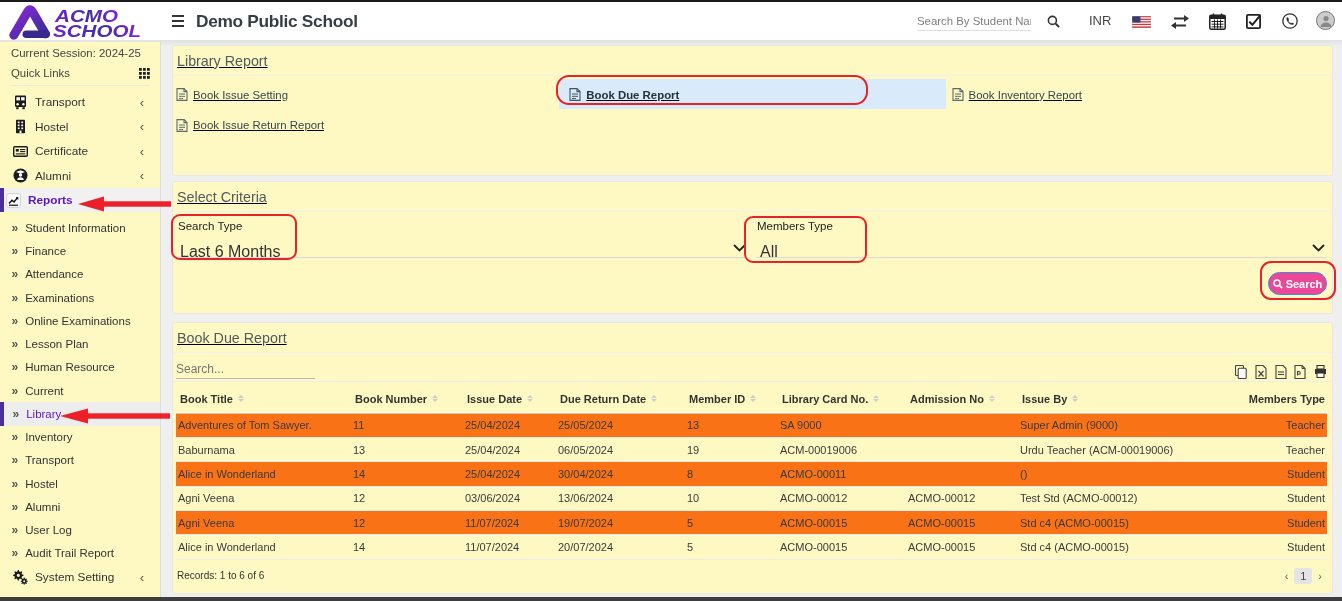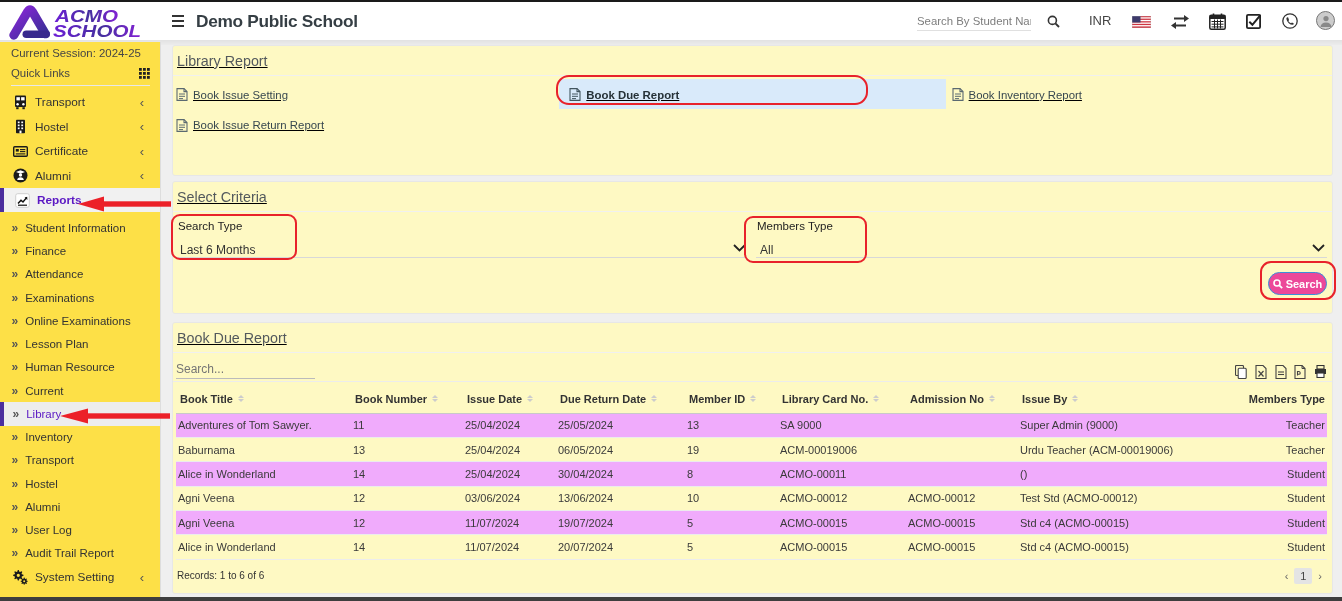--- a/index.html
+++ b/index.html
@@ -11,60 +11,60 @@
 .hdrshadow { position:absolute; left:0; top:40px; width:1342px; height:5px; background:linear-gradient(#e2e2e2,#ececec); }
 .logo { position:absolute; left:0; top:2px; width:160px; height:36px; }
 .hamb { position:absolute; left:172px; top:13px; width:12px; height:12px; }
 .hamb div { height:2px; background:#333; margin-bottom:3px; }
 .title { position:absolute; left:196px; top:8.5px; font-size:17.3px; font-weight:bold; color:#353e44; letter-spacing:-0.3px; }
 .hsearch { position:absolute; left:917px; top:9px; width:114px; height:20px; border-bottom:1px solid #e0e0e0; font-size:11.4px; color:#7d7d7d; padding-top:4px; white-space:nowrap; overflow:hidden; }
 .hicon { position:absolute; top:10px; }
 .inr { position:absolute; left:1089px; top:11px; font-size:13px; color:#444; }
 .avatar { position:absolute; left:1316px; top:9px; width:19px; height:19px; border-radius:50%; border:1.5px solid #777; background:#ccc; overflow:hidden; }
 
-.sidebar { position:absolute; left:0; top:42px; width:161px; height:555px; background:#fde047; border-right:1px solid #ddd; }
+.sidebar { position:absolute; left:0; top:42px; width:161px; height:555px; background:#fef9c3; border-right:1px solid #ddd; }
 .sess { padding:5px 10px 0 11px; font-size:11.4px; color:#454545; }
 .sess .r1 { margin-bottom:8px; }
 .sess .r2 { display:flex; justify-content:space-between; align-items:center; padding-bottom:6px; border-bottom:1px solid #e8e8e8; }
 .menu { position:absolute; left:0; top:47.75px; width:160px; }
 .mi { height:24.5px; display:flex; align-items:center; padding-left:13px; font-size:11.8px; color:#333; position:relative; }
 .mi .ic { width:15px; height:15px; margin-right:7px; flex:0 0 15px; }
 .mi .chev { position:absolute; right:16px; color:#555; font-size:13px; }
-.mi.active { background:#f1f1f1; border-left:4.5px solid #4b2e9e; padding-left:11px; color:#5b18c4; font-weight:bold; }
+.mi.active { background:#f1f1f1; border-left:4.5px solid #4b2e9e; padding-left:2px; color:#5b18c4; font-weight:bold; }
 .si { height:23.25px; display:flex; align-items:center; padding-left:11.5px; font-size:11.5px; color:#333; }
 .si .gg { color:#555; font-size:12px; margin-right:7px; font-weight:bold; }
 .si.active { background:#ededed; border-left:4.5px solid #4b2e9e; padding-left:8.5px; color:#5b18c4; }
 .si.active span.txt { font-weight:normal; }
 
 .card { position:absolute; background:#fef9c3; border:1px solid #e7e7e7; border-radius:3px;text-decoration:underline; }
 .c1 { left:172px; top:45px; width:1161px; height:131px; }
 .c2 { left:172px; top:181px; width:1161px; height:133px; }
 .c3 { left:172px; top:322px; width:1161px; height:272px; }
 .chead { height:30px; line-height:30px; padding-left:4px; font-size:14.3px; color:#53595d; border-bottom:1px solid #f0f0f0; }
 .links { position:relative; padding-top:2.5px; }
 .lrow { display:flex; }
 .lcell { width:386.3px; height:30.5px; display:flex; align-items:center; padding-left:3px; padding-top:2px; font-size:11.4px; color:#37474f; }
 .lcell svg { margin-right:5px; }
 .lcell.on { background:#d9eafa; }
 .lcell.on .lt { font-weight:bold; color:#263238; }
 .flabel { position:absolute; font-size:11.5px; color:#222; }
-.fval { position:absolute; font-size:12px; color:#333; }
+.fval { position:absolute; font-size:16px; color:#333; }
 .fline { position:absolute; border-bottom:1px solid #d8d8d8; }
 .chevdn { position:absolute; }
 .sbtn { position:absolute; left:1268px; top:272px; width:59px; height:23px; background:#ec4899; border:1px solid #3a8fd9; border-radius:11.5px; color:#fff; font-size:11px; font-weight:bold; display:flex; align-items:center; justify-content:center; }
 .sbtn svg { margin-right:3px; }
 
 .tsearch { position:absolute; left:176px; top:360px; width:139px; height:19px; border-bottom:1px solid #bbb; font-size:12px; color:#757575; padding-top:2px; }
 .eicons { position:absolute; left:1235px; top:365px; width:92px; height:14px; display:flex; justify-content:space-between; }
 .tline { position:absolute; left:173px; top:381px; width:1159px; border-bottom:1px solid #ececec; }
 
 table.grid { position:absolute; left:176px; top:382px; width:1151px; border-collapse:collapse; table-layout:fixed; }
 table.grid th { text-align:left; font-size:11px; color:#333; font-weight:bold; height:31px; border-bottom:1px solid #c9c9c9; padding:4px 0 0 4px; white-space:nowrap; overflow:hidden; }
 table.grid td { font-size:11px; color:#3a3a3a; height:24.4px; border-bottom:1px solid #ececec; padding:0 0 0 2px; white-space:nowrap; overflow:hidden; }
-table.grid tr.odd td { background:#f0abfc; }
+table.grid tr.odd td { background:#f97316; }
 table.grid th.r, table.grid td.r { text-align:right; padding-right:2px; }
 .sort { display:inline-block; margin-left:5px; vertical-align:1px; }
 .sort b, .sort i { display:block; width:0; height:0; border-left:3px solid transparent; border-right:3px solid transparent; }
 .sort b { border-bottom:3.5px solid #ccc; margin-bottom:1.5px; }
 .sort i { border-top:3.5px solid #ccc; }
 .records { position:absolute; left:177px; top:570px; font-size:10px; color:#333; }
 .pag { position:absolute; right:20px; top:568px; display:flex; align-items:center; font-size:11px; color:#666; }
 .pag .pg1 { width:18px; height:16px; background:#e4e4e4; border-radius:2px; color:#444; text-align:center; line-height:16px; margin:0 6px; }
 
 .ann { position:absolute; border:2.5px solid #e8222b; border-radius:12px; }

